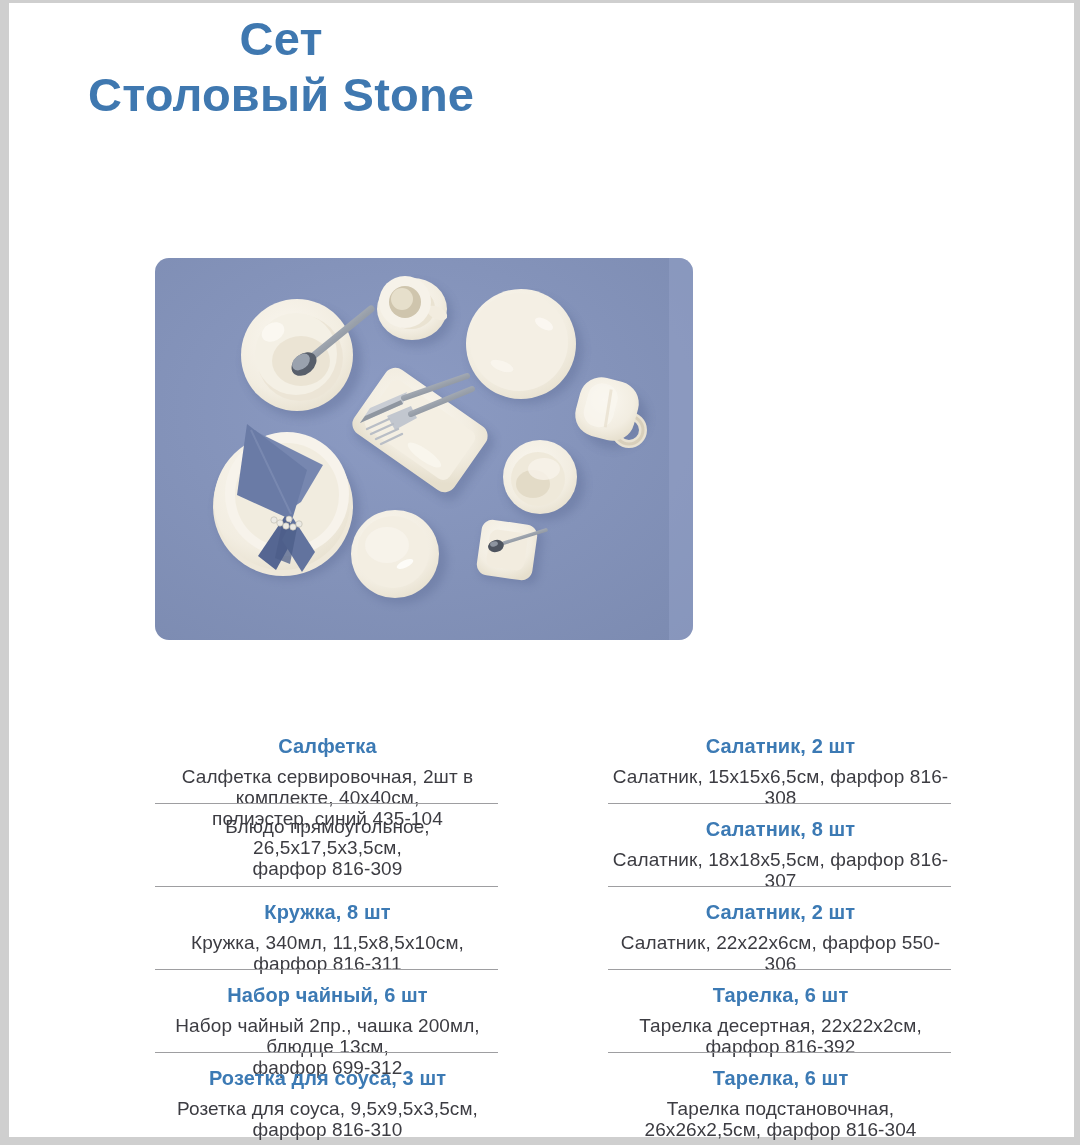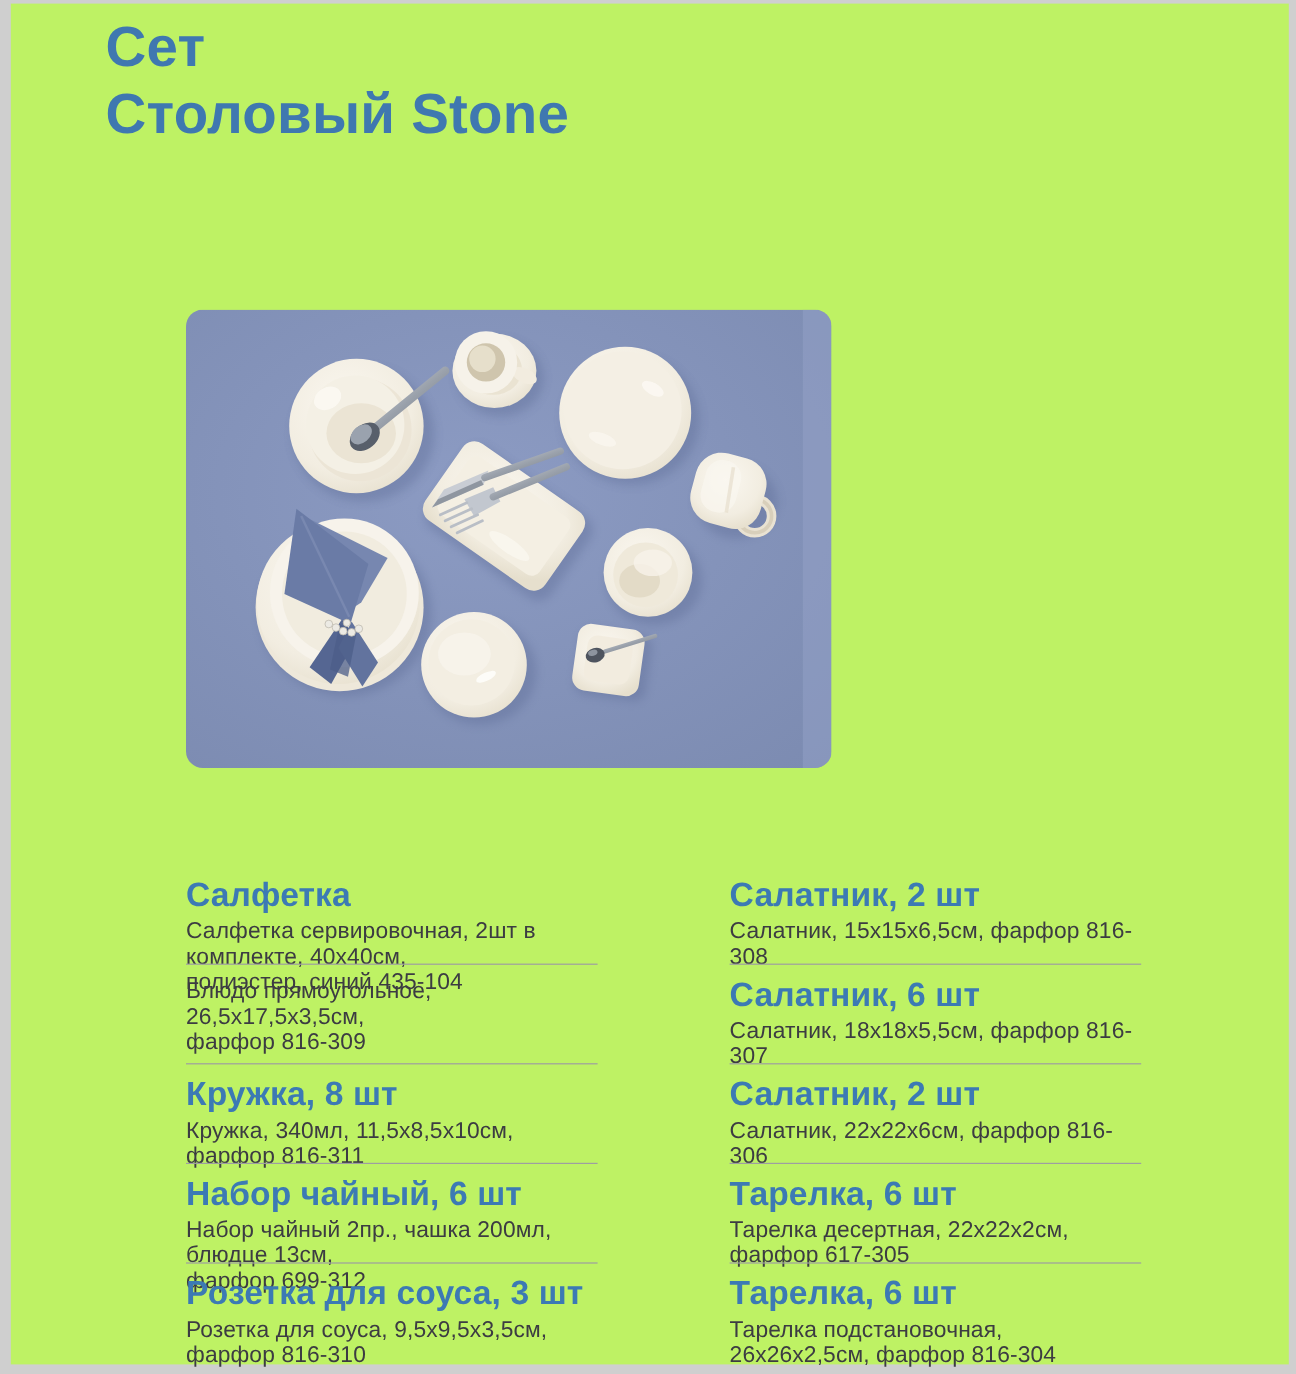--- a/index.html
+++ b/index.html
@@ -4,21 +4,22 @@
 <style>
   html,body{margin:0;padding:0;}
   body{
     width:1080px;height:1145px;position:relative;
     background:#cfcfcf;
     font-family:"Liberation Sans", sans-serif;
     overflow:hidden;
   }
   .page{
     position:absolute;top:3px;left:9px;right:6px;bottom:8px;
-    background:#bef264;
+    background:#ffffff;
+    text-align:center;
   }
   .page-title{
     position:absolute;left:79px;top:8px;margin:0;
     font-size:47px;line-height:1.2;font-weight:bold;
     color:#3f78b0;letter-spacing:0.2px;
     white-space:pre-line;
   }
   .photo-wrap{
     position:absolute;left:146px;top:255px;
     width:538px;height:382px;border-radius:14px;overflow:hidden;
@@ -26,21 +27,21 @@
   .photo-wrap svg{display:block;}
   .col{position:absolute;top:730px;width:345px;}
   .col-left{left:146px;}
   .col-right{left:599px;}
   .item{position:relative;height:83px;}
   .item.has-line::after{
     content:"";position:absolute;left:0;right:2px;bottom:12px;
     border-top:1px solid #9e9ea1;
   }
   .item h3{
-    margin:0 0 7px 0;font-size:28px;line-height:26px;
+    margin:0 0 7px 0;font-size:20px;line-height:26px;
     font-weight:bold;color:#3c7ab4;letter-spacing:0.1px;
   }
   .item p{
     margin:0;font-size:19px;line-height:21px;color:#3c3c42;
     white-space:pre-line;letter-spacing:0.1px;
   }
 </style>
 </head>
 <body>
 
@@ -227,30 +228,30 @@
       <p>Розетка для соуса, 9,5х9,5х3,5см, фарфор 816-310</p>
     </div>
   </div>
 
   <div class="col col-right">
     <div class="item has-line">
       <h3>Салатник, 2 шт</h3>
       <p>Салатник, 15х15х6,5см, фарфор 816-308</p>
     </div>
     <div class="item has-line">
-      <h3>Салатник, 6 шт</h3>
+      <h3>Салатник, 8 шт</h3>
       <p>Салатник, 18х18х5,5см, фарфор 816-307</p>
     </div>
     <div class="item has-line">
       <h3>Салатник, 2 шт</h3>
-      <p>Салатник, 22х22х6см, фарфор 816-306</p>
+      <p>Салатник, 22х22х6см, фарфор 550-306</p>
     </div>
     <div class="item has-line">
       <h3>Тарелка, 6 шт</h3>
-      <p>Тарелка десертная, 22х22х2см, фарфор 617-305</p>
+      <p>Тарелка десертная, 22х22х2см, фарфор 816-392</p>
     </div>
     <div class="item">
       <h3>Тарелка, 6 шт</h3>
       <p>Тарелка подстановочная, 26х26х2,5см, фарфор 816-304</p>
     </div>
   </div>
 
 </div>
 
 </body></html>

